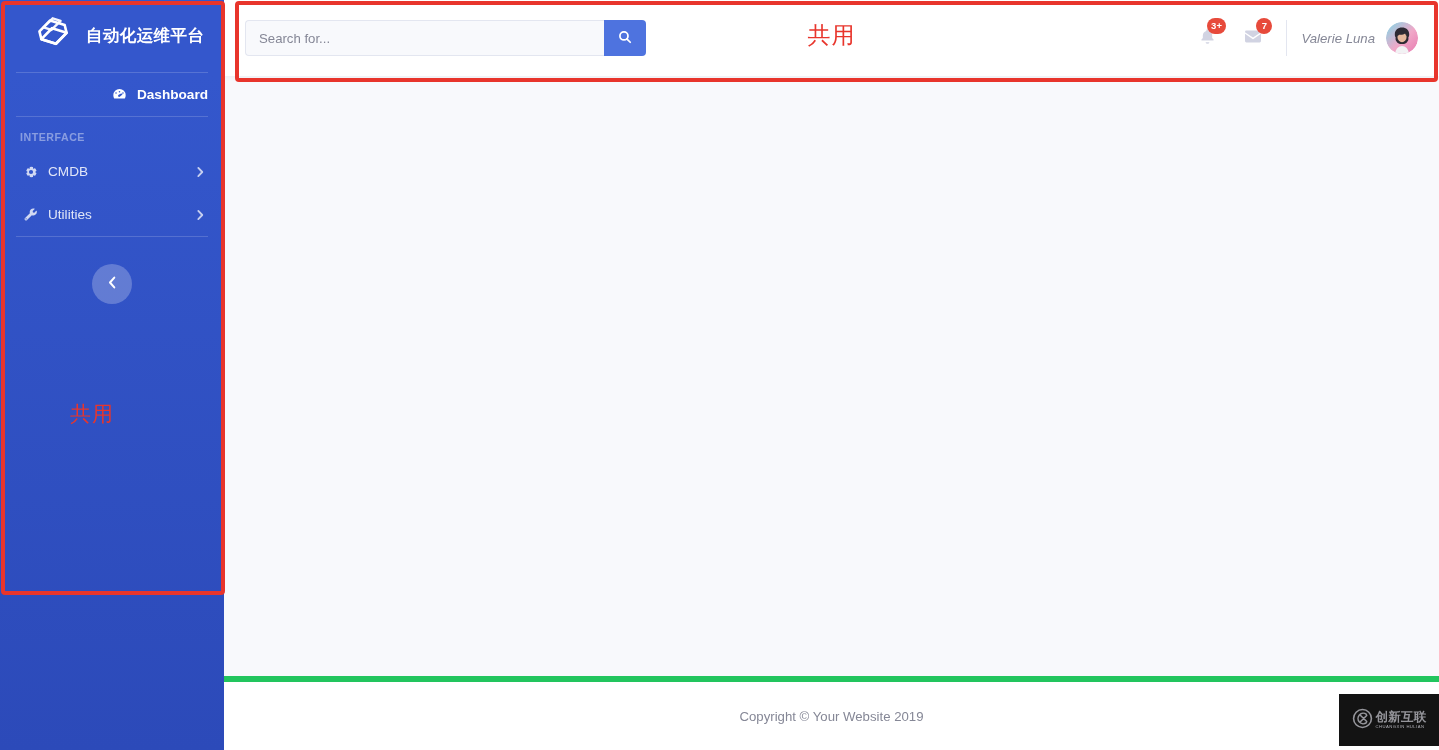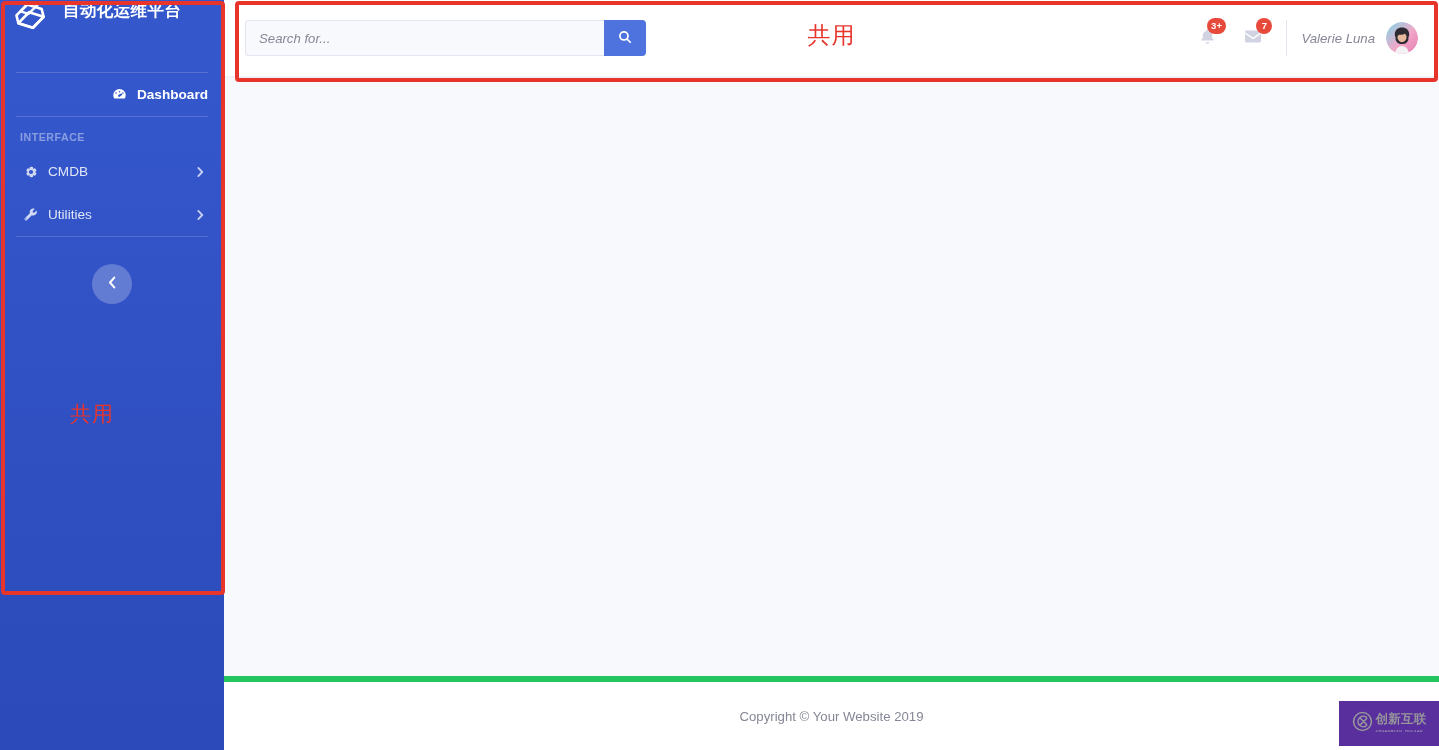--- a/index.html
+++ b/index.html
@@ -25,23 +25,23 @@
     width: 224px;
     height: 750px;
     background: #3154c8;
     background-image: linear-gradient(180deg, #3457cc 10%, #2c4ab9 100%);
     color: #fff;
     z-index: 2;
   }
 
   .brand {
     display: flex;
-    align-items: flex-start;
+    align-items: center;
     height: 72px;
-    padding-left: 11px;
+    padding-left: 34px;
     text-decoration: none;
     color: #fff;
   }
   .brand-icon {
     width: 40px; height: 40px;
     margin-right: 12px;
     transform: rotate(-14deg);
     flex: 0 0 auto;
   }
   .brand-text {
@@ -156,21 +156,20 @@
     flex: 1;
     border: 1px solid #e3e6f0;
     border-right: none;
     border-radius: 4px 0 0 4px;
     background: #f8f9fc;
     padding: 0 13px;
     font-size: 13.2px;
     color: #6e707e;
     font-family: "Liberation Sans", sans-serif;
     outline: none;
-    font-style: italic;
   }
   .search-input::placeholder { color: #858796; }
   .search-btn {
     width: 42px;
     border: none;
     border-radius: 0 4px 4px 0;
     background: #4e73df;
     color: #fff;
     cursor: pointer;
     display: flex;
@@ -280,28 +279,27 @@
   }
   #annot-sidebar { left: 1px;   top: 1px; width: 224px; height: 594px; }
   #annot-topbar  { left: 235px; top: 1px; width: 1203px; height: 81px; }
 
   
   #watermark {
     position: absolute;
     right: 0;
     bottom: 4px;
     width: 100px;
-    height: 45px;
-    background: #4c1d95;
+    height: 52px;
+    background: #000000;
     display: flex;
     align-items: center;
     justify-content: center;
     z-index: 25;
     opacity: 0.92;
-    font-family: Liberation Mono, monospace;
   }
   .wm-inner { display: flex; align-items: center; }
   .wm-mark { margin-right: 3px; }
   .wm-texts { display: flex; flex-direction: column; line-height: 1; }
   .wm-cn {
     font-size: 12.5px;
     font-weight: bold;
     color: #8d8d93;
     letter-spacing: 0.2px;
   }

